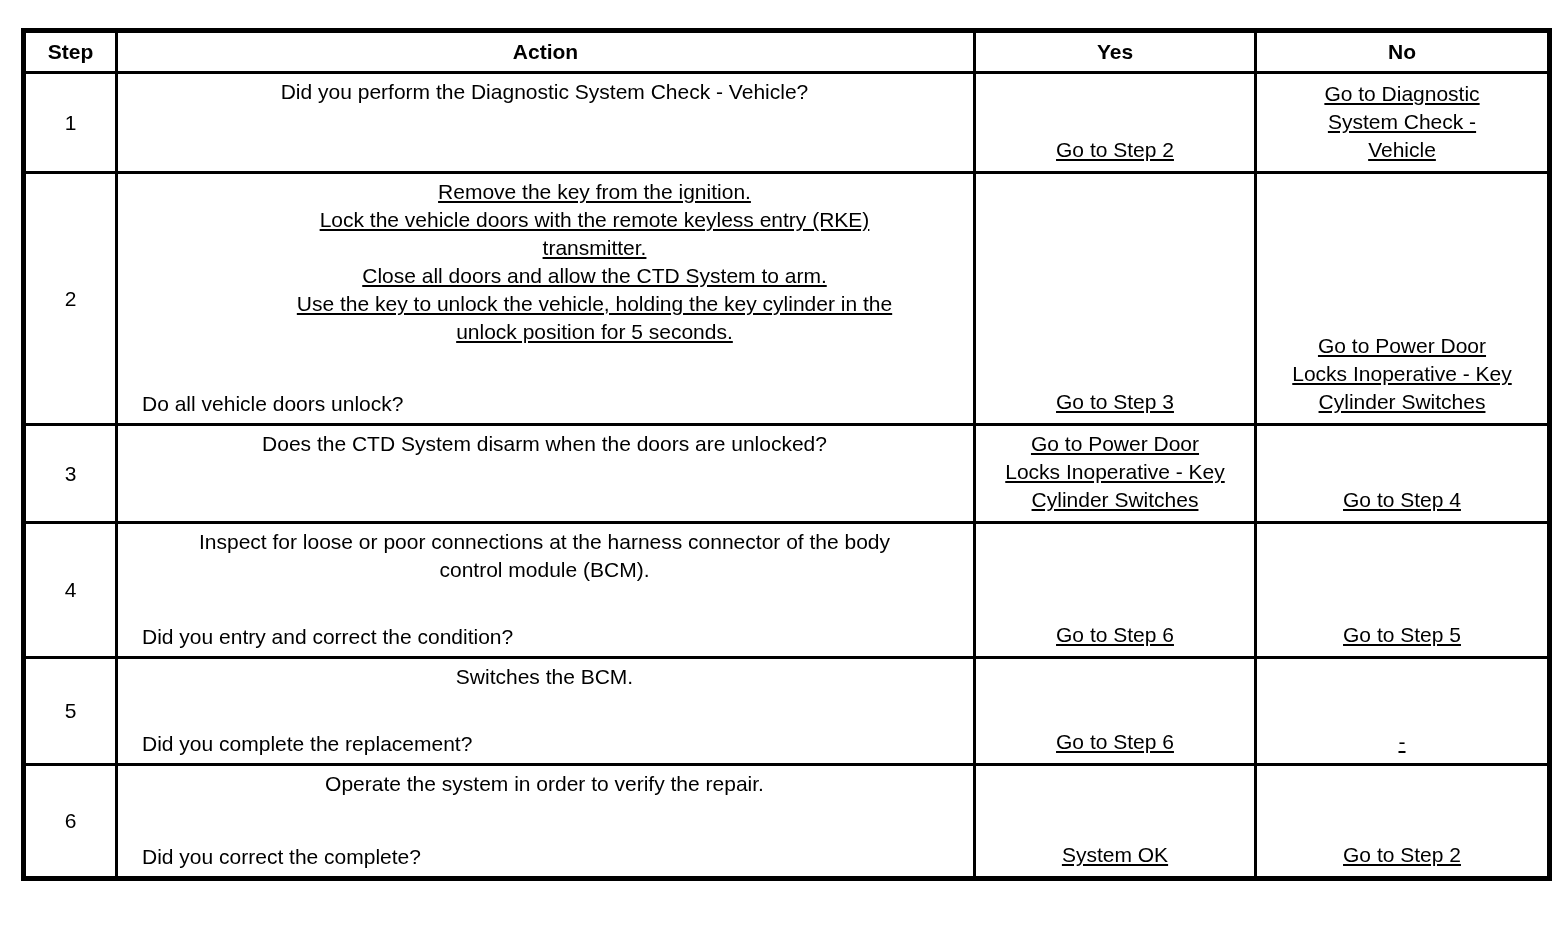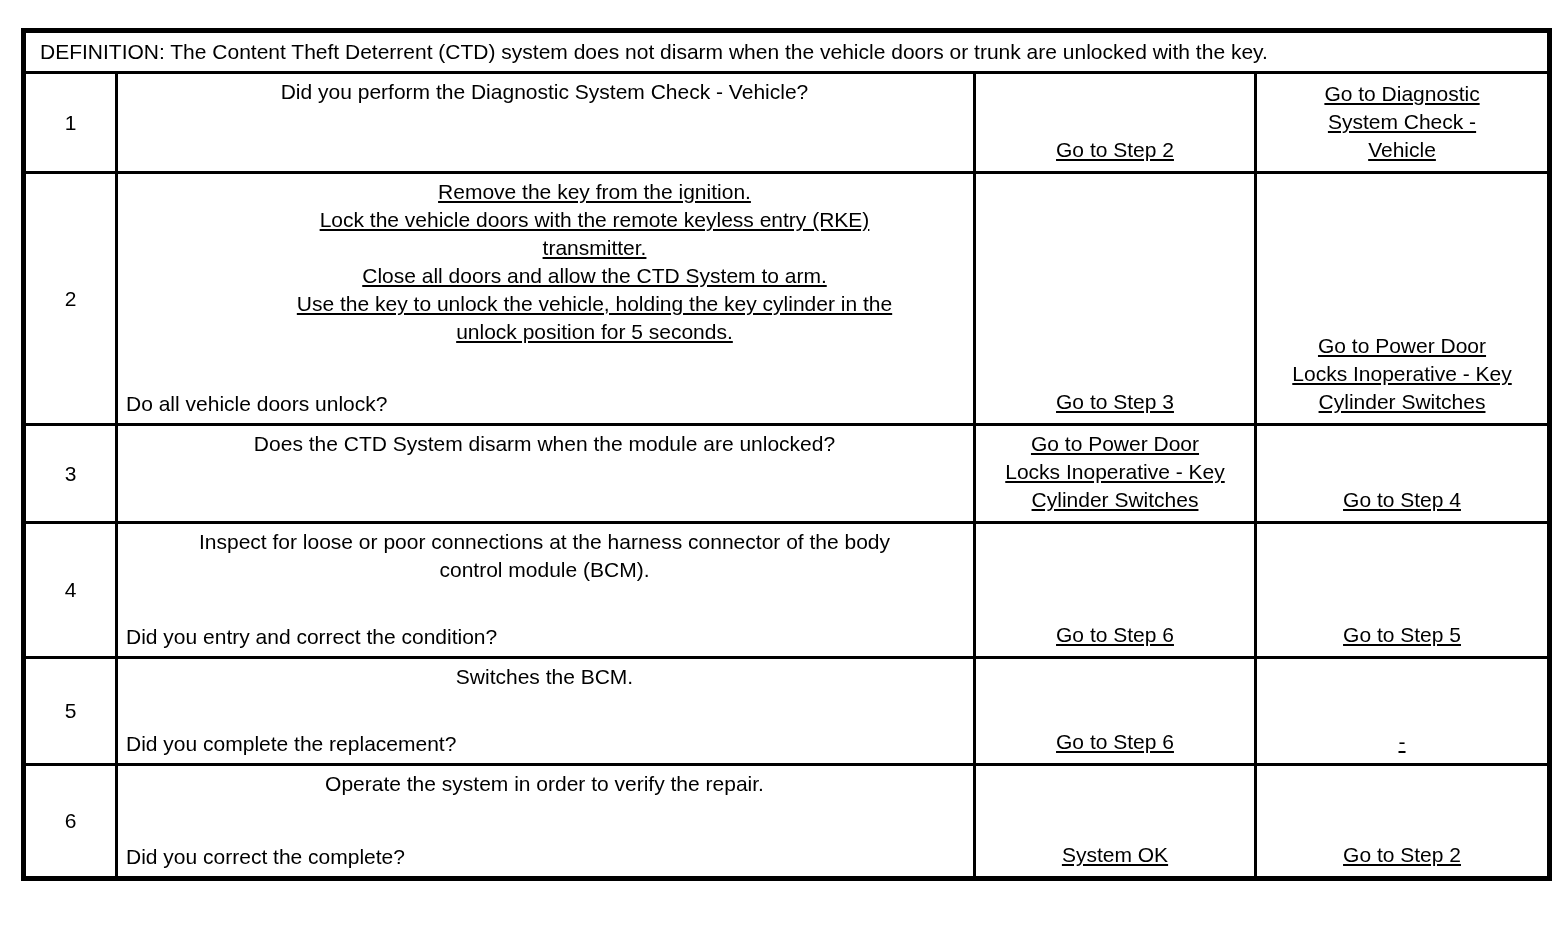--- a/index.html
+++ b/index.html
@@ -52,21 +52,21 @@
   td.yn-cell {
     text-align: center;
     vertical-align: bottom;
     padding: 4px 6px 7px 6px;
     text-decoration: underline;
   }
   .multiline { white-space: pre-line; }
   .indent { margin-left: 100px; text-decoration: underline; }
   .question {
     position: absolute;
-    left: 8px;
+    left: 24px;
     bottom: 5px;
     white-space: nowrap;
   }
   tr.r1 { height: 100px; }
   tr.r2 { height: 252px; }
   tr.r3 { height: 96px; }
   tr.r4 { height: 135px; }
   tr.r5 { height: 107px; }
   tr.r6 { height: 114px; }
 </style>
@@ -74,22 +74,25 @@
 <body>
 
 <table class="diag">
   <colgroup>
     <col style="width:93px">
     <col style="width:858px">
     <col style="width:281px">
     <col style="width:294px">
   </colgroup>
   <tbody>
-  <tr>
-    <td class="def-cell" colspan="4">DEFINITION: The Content Theft Deterrent (CTD) system does not disarm when the vehicle doors or trunk are unlocked with the key.</td>
+      <tr>
+    <th class="hdr">Step</th>
+    <th class="hdr">Action</th>
+    <th class="hdr">Yes</th>
+    <th class="hdr">No</th>
   </tr>
 
   <tr class="r1">
     <td class="step-cell">1</td>
     <td class="action-cell">
       <div class="multiline">Did you perform the Diagnostic System Check - Vehicle?</div>
       <div class="question"></div>
     </td>
     <td class="yn-cell multiline">Go to Step 2</td>
     <td class="yn-cell multiline">Go to Diagnostic
@@ -110,21 +113,21 @@
     </td>
     <td class="yn-cell multiline">Go to Step 3</td>
     <td class="yn-cell multiline">Go to Power Door
 Locks Inoperative - Key
 Cylinder Switches</td>
   </tr>
 
   <tr class="r3">
     <td class="step-cell">3</td>
     <td class="action-cell">
-      <div class="multiline">Does the CTD System disarm when the module are unlocked?</div>
+      <div class="multiline">Does the CTD System disarm when the doors are unlocked?</div>
       <div class="question"></div>
     </td>
     <td class="yn-cell multiline">Go to Power Door
 Locks Inoperative - Key
 Cylinder Switches</td>
     <td class="yn-cell multiline">Go to Step 4</td>
   </tr>
 
   <tr class="r4">
     <td class="step-cell">4</td>

